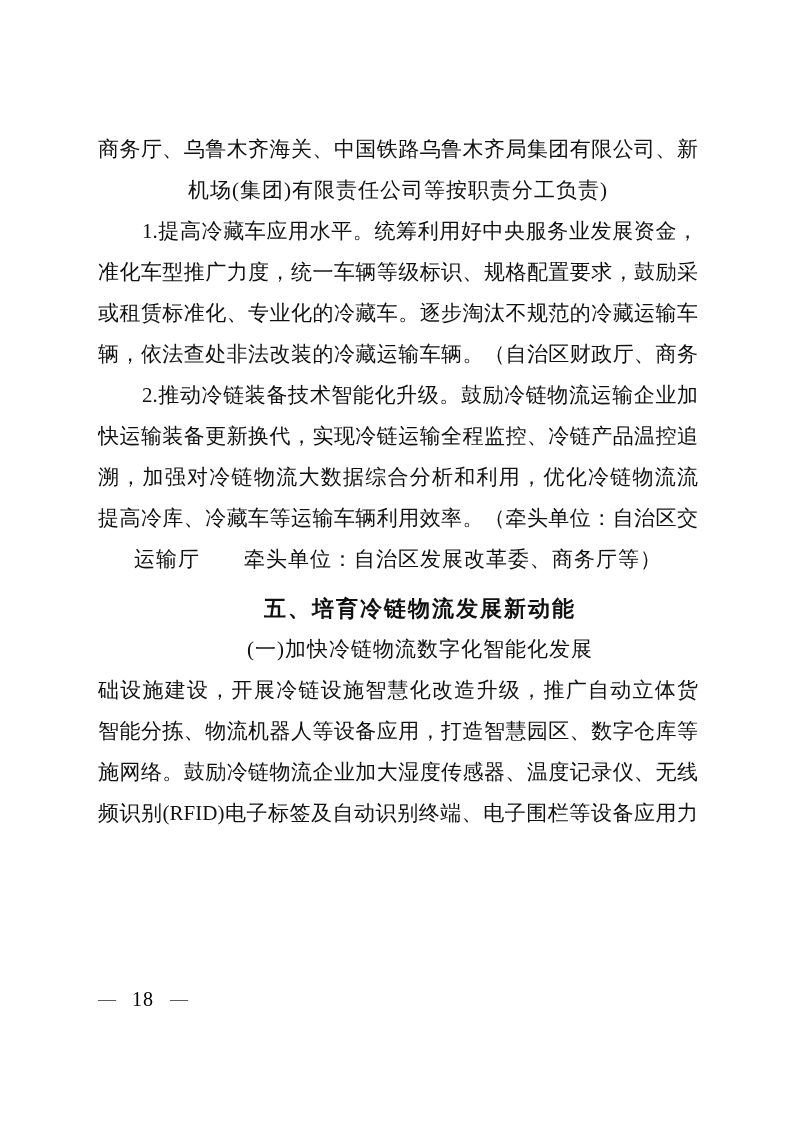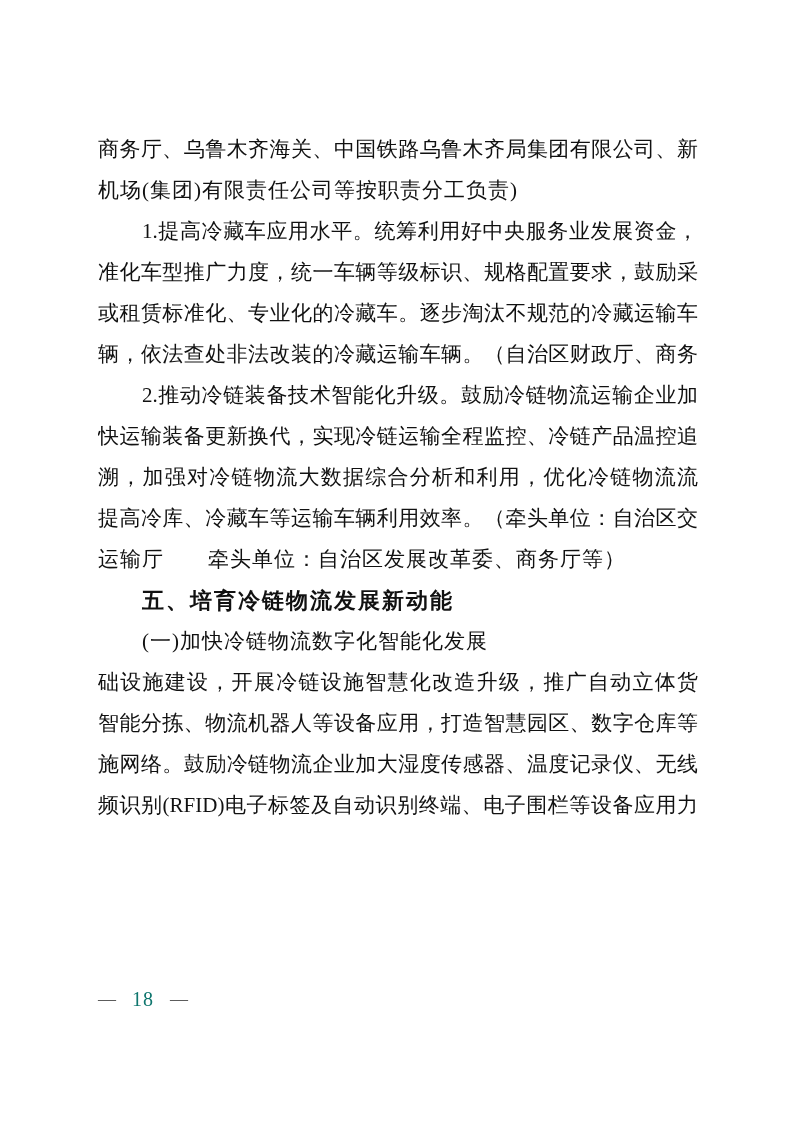--- a/index.html
+++ b/index.html
@@ -23,53 +23,54 @@
     top: 129px;
     width: 600px;
   }
   .line {
     height: 41px;
     line-height: 41px;
     font-size: 21px;
     letter-spacing: 1px;
     overflow: hidden;
     white-space: normal;
-    text-align: left;
+    text-align: center;
   }
   .line.justify {
     text-align: justify;
     text-align-last: justify;
     text-justify: inter-character;
     letter-spacing: 0;
   }
   .line.indent {
     text-indent: 44px;
   }
   .line.bold {
     font-family: "Liberation Sans", "DejaVu Sans", sans-serif;
     font-weight: 700;
     font-size: 22px;
     letter-spacing: 2px;
+    margin-top: 8px;
   }
   .page-footer {
     position: absolute;
     left: 98px;
     top: 987px;
     display: flex;
     align-items: center;
     gap: 16px;
     font-size: 20px;
     line-height: 24px;
   }
   .page-footer .dash {
     color: #555555;
     font-size: 18px;
   }
   .page-footer .num {
-    color: #0f766e;
+    color: #000000;
     letter-spacing: 1px;
   }
 </style>
 </head>
 <body>
 
 <div class="page">
 
   <main class="text-block">
       <div class="line justify">商务厅、乌鲁木齐海关、中国铁路乌鲁木齐局集团有限公司、新疆</div>

